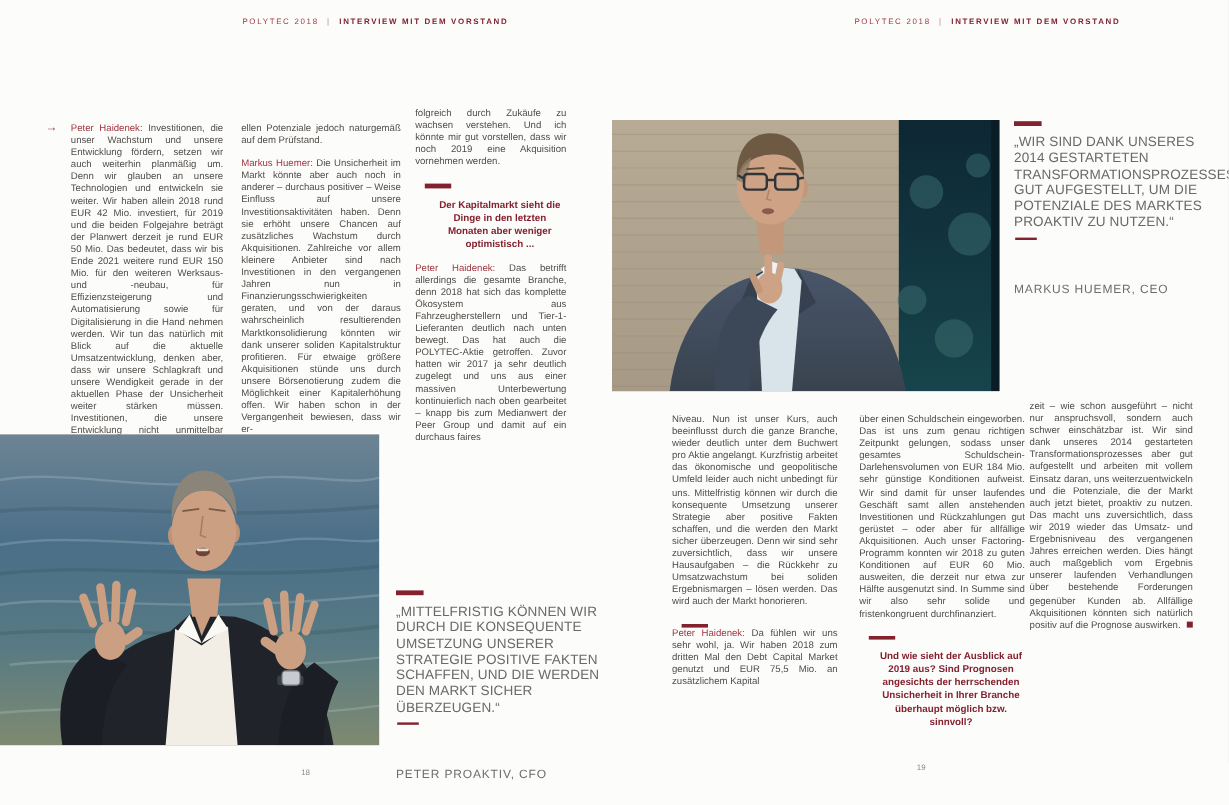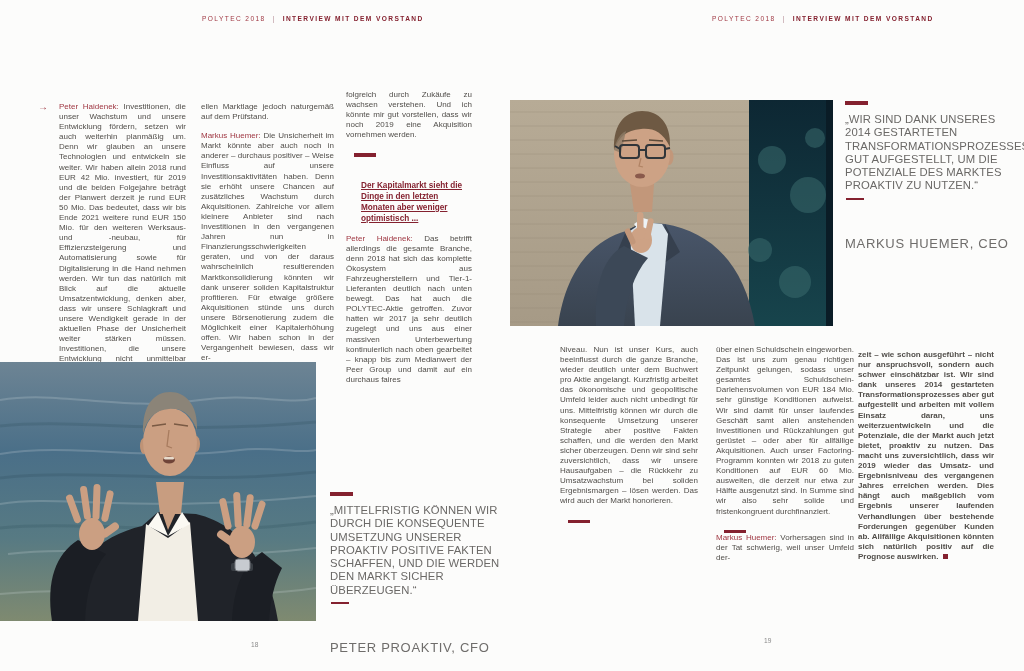--- a/index.html
+++ b/index.html
@@ -11,33 +11,33 @@
   }
   
   .runhead{position:absolute;top:15px;font-size:6.6px;letter-spacing:1.4px;white-space:nowrap;color:var(--speaker-red,#9e3540);}
   .runhead .sep{margin:0 7px;color:#b08692;font-weight:normal;}
   .runhead .sect{font-weight:bold;color:var(--brand-red,#84212f);}
   
   .col{position:absolute;font-size:8px;line-height:10.1px;color:var(--body-text,#514e4a);text-align:justify;text-justify:inter-word;hyphens:auto;}
   .col p{margin:0;}
   .col p + p{margin-top:9px;}
   .col .speaker{font-weight:normal;color:var(--speaker-red,#9e3540);}
-  .col .question{font-weight:bold;color:var(--brand-red,#84212f);text-align:left;padding-left:15px;line-height:10.9px;margin-top:24px;font-size:8.2px;text-decoration:underline;}
+  .col .question{font-weight:bold;color:var(--brand-red,#84212f);text-align:center;padding-left:15px;line-height:10.9px;margin-top:9px;font-size:8.2px;}
   .col .rule{width:22px;height:3.5px;background:var(--brand-red,#84212f);margin-top:13px;margin-left:8px;}
   .endmark{display:inline-block;width:5px;height:5px;background:var(--brand-red,#84212f);margin-left:5px;}
   .arrow{position:absolute;left:38px;top:101px;font-size:10px;font-weight:bold;color:var(--speaker-red,#9e3540);}
   
   .photo{position:absolute;margin:0;padding:0;overflow:hidden;background:#888;}
   .photo svg{display:block;width:100%;height:100%;}
   
   .pullquote{position:absolute;}
   .pq-dash{width:23px;height:4px;background:var(--brand-red,#84212f);margin-bottom:8px;}
   .pq-text{font-size:11.3px;line-height:13.3px;letter-spacing:.1px;color:var(--quote-text,#6b6967);}
   .pq-line{width:18px;height:2px;background:var(--brand-red,#84212f);margin:5px 0 7px 1px;}
-  .pq-attr{font-size:13px;letter-spacing:.7px;color:#6f6d6b;margin-top:36px;}
+  .pq-attr{font-size:10px;letter-spacing:.7px;color:#6f6d6b;margin-top:36px;}
   
   .pagenum{position:absolute;font-size:6.6px;color:#8a8a8a;}
 </style>
 </head>
 <body>
 
 <div class="spread">
 
   <div class="runhead" style="left:202px;">
     <span>POLYTEC 2018</span><span class="sep">|</span><span class="sect">INTERVIEW MIT DEM VORSTAND</span>
@@ -45,21 +45,21 @@
   <div class="runhead" style="left:712px;">
     <span>POLYTEC 2018</span><span class="sep">|</span><span class="sect">INTERVIEW MIT DEM VORSTAND</span>
   </div>
 
   <div class="arrow">→</div>
 
   <div class="col" style="left:59px;top:102px;width:127px;">
       <p class="para"><span class="speaker">Peter Haidenek: </span>Investitionen, die unser Wachstum und unsere Entwicklung fördern, setzen wir auch weiterhin planmäßig um. Denn wir glauben an unsere Technologien und entwickeln sie weiter. Wir haben allein 2018 rund EUR 42 Mio. investiert, für 2019 und die beiden Folgejahre beträgt der Planwert derzeit je rund EUR 50 Mio. Das bedeutet, dass wir bis Ende 2021 weitere rund EUR 150 Mio. für den weiteren Werksaus- und -neubau, für Effizienzsteigerung und Automatisierung sowie für Digitalisierung in die Hand nehmen werden. Wir tun das natürlich mit Blick auf die aktuelle Umsatzentwicklung, denken aber, dass wir unsere Schlagkraft und unsere Wendigkeit gerade in der aktuellen Phase der Unsicherheit weiter stärken müssen. Investitionen, die unsere Entwicklung nicht unmittelbar fördern, stehen bei der aktu-</p>
     </div>
   <div class="col" style="left:201px;top:102px;width:133px;">
-      <p class="para">ellen Marktlage jedoch naturgemäß auf dem Prüfstand.</p>
+      <p class="para">ellen Potenziale jedoch naturgemäß auf dem Prüfstand.</p>
       <p class="para"><span class="speaker">Markus Huemer: </span>Die Unsicherheit im Markt könnte aber auch noch in anderer – durchaus positiver – Weise Einfluss auf unsere Investitionsaktivitäten haben. Denn sie erhöht unsere Chancen auf zusätzliches Wachstum durch Akquisitionen. Zahlreiche vor allem kleinere Anbieter sind nach Investitionen in den vergangenen Jahren nun in Finanzierungsschwierigkeiten geraten, und von der daraus wahrscheinlich resultierenden Marktkonsolidierung könnten wir dank unserer soliden Kapitalstruktur profitieren. Für etwaige größere Akquisitionen stünde uns durch unsere Börsenotierung zudem die Möglichkeit einer Kapitalerhöhung offen. Wir haben schon in der Vergangenheit bewiesen, dass wir er-</p>
     </div>
   <div class="col" style="left:346px;top:90px;width:126px;">
       <p class="para">folgreich durch Zukäufe zu wachsen verstehen. Und ich könnte mir gut vorstellen, dass wir noch 2019 eine Akquisition vornehmen werden.</p>
       <div class="rule"></div>
       <p class="question">Der Kapitalmarkt sieht die Dinge in den letzten Monaten aber weniger optimistisch ...</p>
       <p class="para"><span class="speaker">Peter Haidenek: </span>Das betrifft allerdings die gesamte Branche, denn 2018 hat sich das komplette Ökosystem aus Fahrzeugherstellern und Tier-1-Lieferanten deutlich nach unten bewegt. Das hat auch die POLYTEC-Aktie getroffen. Zuvor hatten wir 2017 ja sehr deutlich zugelegt und uns aus einer massiven Unterbewertung kontinuierlich nach oben gearbeitet – knapp bis zum Medianwert der Peer Group und damit auf ein durchaus faires</p>
     </div>
 
   <figure class="photo" style="left:0;top:362px;width:316px;height:259px;">
@@ -121,21 +121,21 @@
         <g>
           <rect x="231" y="201" width="22" height="8" rx="2" fill="#3a3f45"></rect>
           <rect x="235" y="197" width="15" height="12" rx="3" fill="#c7cbd0" stroke="#75797e" stroke-width="1"></rect>
         </g>
       </g>
     </svg>
   </figure>
 
   <div class="pullquote" style="left:330px;top:492px;width:172px;">
     <div class="pq-dash"></div>
-    <div class="pq-text">„MITTELFRISTIG KÖNNEN WIR DURCH DIE KONSEQUENTE UMSETZUNG UNSERER PROAKTIV POSITIVE FAKTEN SCHAFFEN, UND DIE WERDEN DEN MARKT SICHER ÜBERZEUGEN.“</div>
+    <div class="pq-text">„MITTELFRISTIG KÖNNEN WIR DURCH DIE KONSEQUENTE UMSETZUNG UNSERER STRATEGIE POSITIVE FAKTEN SCHAFFEN, UND DIE WERDEN DEN MARKT SICHER ÜBERZEUGEN.“</div>
     <div class="pq-line"></div>
     <div class="pq-attr">PETER PROAKTIV, CFO</div>
   </div>
 
   <figure class="photo" style="left:510px;top:100px;width:323px;height:226px;">
     <svg viewBox="0 0 323 226" preserveAspectRatio="none">
       <defs>
         <linearGradient id="wall" x1="0" y1="0" x2="0" y2="1">
           <stop offset="0" stop-color="#b7ab96"></stop>
             <stop offset="1" stop-color="#a69a86"></stop>
@@ -197,26 +197,27 @@
   <div class="pullquote" style="left:845px;top:101px;width:168px;">
     <div class="pq-dash"></div>
     <div class="pq-text">„WIR SIND DANK UNSERES 2014 GESTARTETEN TRANSFORMATIONSPROZESSES GUT AUFGESTELLT, UM DIE POTENZIALE DES MARKTES PROAKTIV ZU NUTZEN.“</div>
     <div class="pq-line"></div>
     <div class="pq-attr">MARKUS HUEMER, CEO</div>
   </div>
 
   <div class="col" style="left:560px;top:345px;width:138px;">
       <p class="para">Niveau. Nun ist unser Kurs, auch beeinflusst durch die ganze Branche, wieder deutlich unter dem Buchwert pro Aktie angelangt. Kurzfristig arbeitet das ökonomische und geopolitische Umfeld leider auch nicht unbedingt für uns. Mittelfristig können wir durch die konsequente Umsetzung unserer Strategie aber positive Fakten schaffen, und die werden den Markt sicher überzeugen. Denn wir sind sehr zuversichtlich, dass wir unsere Hausaufgaben – die Rückkehr zu Umsatzwachstum bei soliden Ergebnismargen – lösen werden. Das wird auch der Markt honorieren.</p>
       <div class="rule"></div>
+      <p class="para"><span class="speaker">Peter Haidenek: </span>Da fühlen wir uns sehr wohl, ja. Wir haben 2018 zum dritten Mal den Debt Capital Market genutzt und EUR 75,5 Mio. an zusätzlichem Kapital</p>
     </div>
   <div class="col" style="left:716px;top:345px;width:138px;">
       <p class="para">über einen Schuldschein eingeworben. Das ist uns zum genau richtigen Zeitpunkt gelungen, sodass unser gesamtes Schuldschein-Darlehensvolumen von EUR 184 Mio. sehr günstige Konditionen aufweist. Wir sind damit für unser laufendes Geschäft samt allen anstehenden Investitionen und Rückzahlungen gut gerüstet – oder aber für allfällige Akquisitionen. Auch unser Factoring-Programm konnten wir 2018 zu guten Konditionen auf EUR 60 Mio. ausweiten, die derzeit nur etwa zur Hälfte ausgenutzt sind. In Summe sind wir also sehr solide und fristenkongruent durchfinanziert.</p>
       <div class="rule"></div>
-      <p class="para"><span class="speaker">Markus Huemer: </span>Vorhersagen sind in der Tat schwierig, weil unser Umfeld der-</p>
-    </div>
-  <div class="col" style="left:858px;top:350px;width:136px;font-weight:bold;">
+      <p class="question">Und wie sieht der Ausblick auf 2019 aus? Sind Prognosen angesichts der herrschenden Unsicherheit in Ihrer Branche überhaupt möglich bzw. sinnvoll?</p>
+    </div>
+  <div class="col" style="left:858px;top:334px;width:136px;">
       <p class="para">zeit – wie schon ausgeführt – nicht nur anspruchsvoll, sondern auch schwer einschätzbar ist. Wir sind dank unseres 2014 gestarteten Transformationsprozesses aber gut aufgestellt und arbeiten mit vollem Einsatz daran, uns weiterzuentwickeln und die Potenziale, die der Markt auch jetzt bietet, proaktiv zu nutzen. Das macht uns zuversichtlich, dass wir 2019 wieder das Umsatz- und Ergebnisniveau des vergangenen Jahres erreichen werden. Dies hängt auch maßgeblich vom Ergebnis unserer laufenden Verhandlungen über bestehende Forderungen gegenüber Kunden ab. Allfällige Akquisitionen könnten sich natürlich positiv auf die Prognose auswirken.<span class="endmark"></span></p>
     </div>
 
   <div class="pagenum" style="left:251px;top:641px;">18</div>
   <div class="pagenum" style="left:764px;top:637px;">19</div>
 
 </div>
 
 </body></html>

